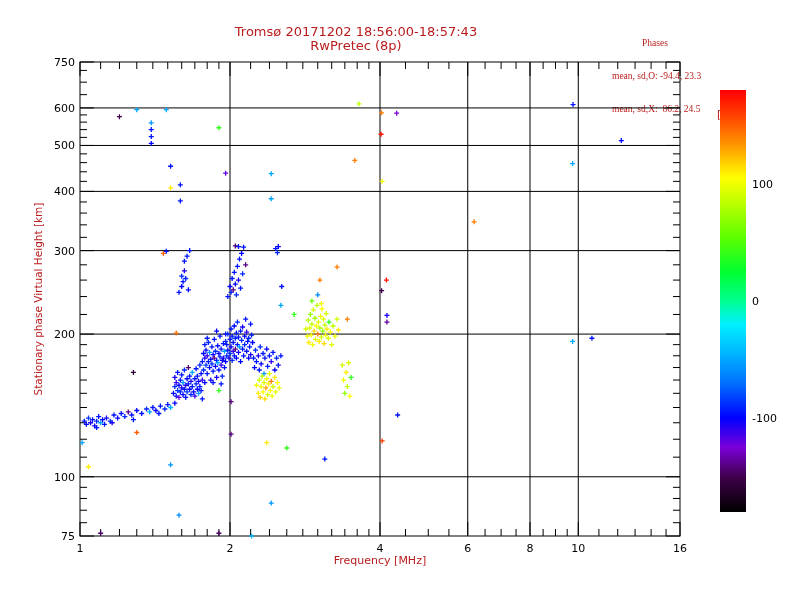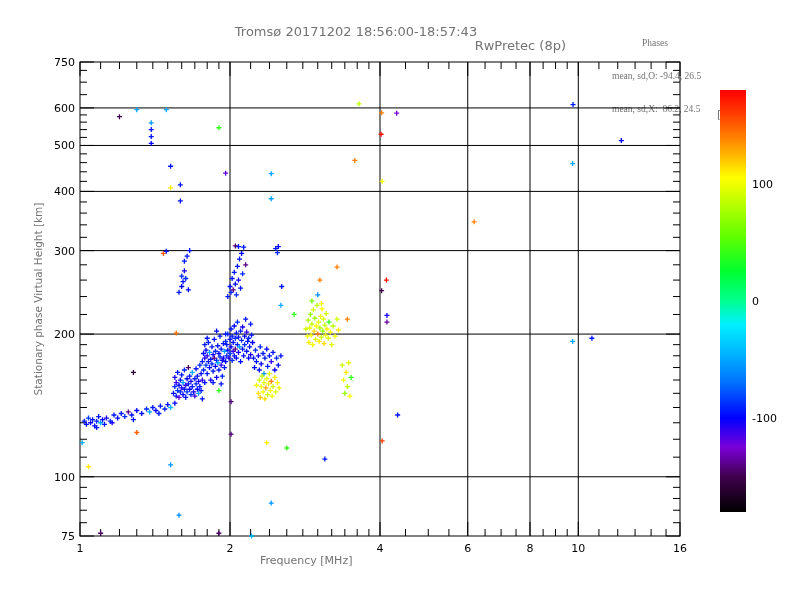--- a/index.html
+++ b/index.html
@@ -1,42 +1,42 @@
 <!DOCTYPE html>
 <html><head>
 <meta charset="utf-8">
 <style>
   html,body{margin:0;padding:0;background:#ffffff;}
   .stage{position:relative;width:800px;height:600px;background:#ffffff;
-         font-family:"DejaVu Sans","Liberation Sans",sans-serif;color:#737373;overflow:hidden;}
+         font-family:"DejaVu Sans","Liberation Sans",sans-serif;color:#b91c1c;overflow:hidden;}
   .t{position:absolute;white-space:pre;}
   .title{font-size:13px;text-align:center;width:420px;left:146px;top:24px;}
-  .subtitle{font-size:13px;text-align:right;width:420px;left:146px;top:38px;}
+  .subtitle{font-size:13px;text-align:center;width:420px;left:146px;top:38px;}
   .stats{font-size:9.5px;line-height:11px;left:612px;top:16px;font-family:Liberation Serif, serif;}
   .stats .hd{padding-left:30px;}
-  .xlabel{font-size:11px;text-align:left;width:240px;left:260px;top:554px;}
+  .xlabel{font-size:11px;text-align:center;width:240px;left:260px;top:554px;}
   .ylabel{font-size:10.5px;left:-92px;top:293px;width:260px;text-align:center;
           transform:rotate(-90deg);transform-origin:center;}
   .cbarlabel{font-size:11px;left:717px;top:72px;margin-top:36px;}
   svg{position:absolute;left:0;top:0;}
   svg text{font-family:"DejaVu Sans","Liberation Sans",sans-serif;fill:#000;}
   .ticktext{font-size:11px;}
   .cbartick{font-size:11px;}
 </style>
 </head>
 <body>
 
 <div class="stage">
 
   <div class="t title">Tromsø 20171202 18:56:00-18:57:43</div>
   <div class="t subtitle">RwPretec (8p)</div>
 
   <div class="t stats">
     <div class="hd">Phases</div>
-    <div>mean, sd,O: -94.4, 26.5</div>
+    <div>mean, sd,O: -94.4, 23.3</div>
     <div>mean, sd,X:  86.2, 24.5</div>
   </div>
 
   <div class="t xlabel">Frequency [MHz]</div>
   <div class="t ylabel">Stationary phase Virtual Height [km]</div>
   <div class="t cbarlabel">[deg]</div>
 
   <svg id="plot-svg" width="800" height="600">
       <g stroke="#000" stroke-width="1">
         <line x1="80" x2="680" y1="476.77903884766584" y2="476.77903884766584"></line>

